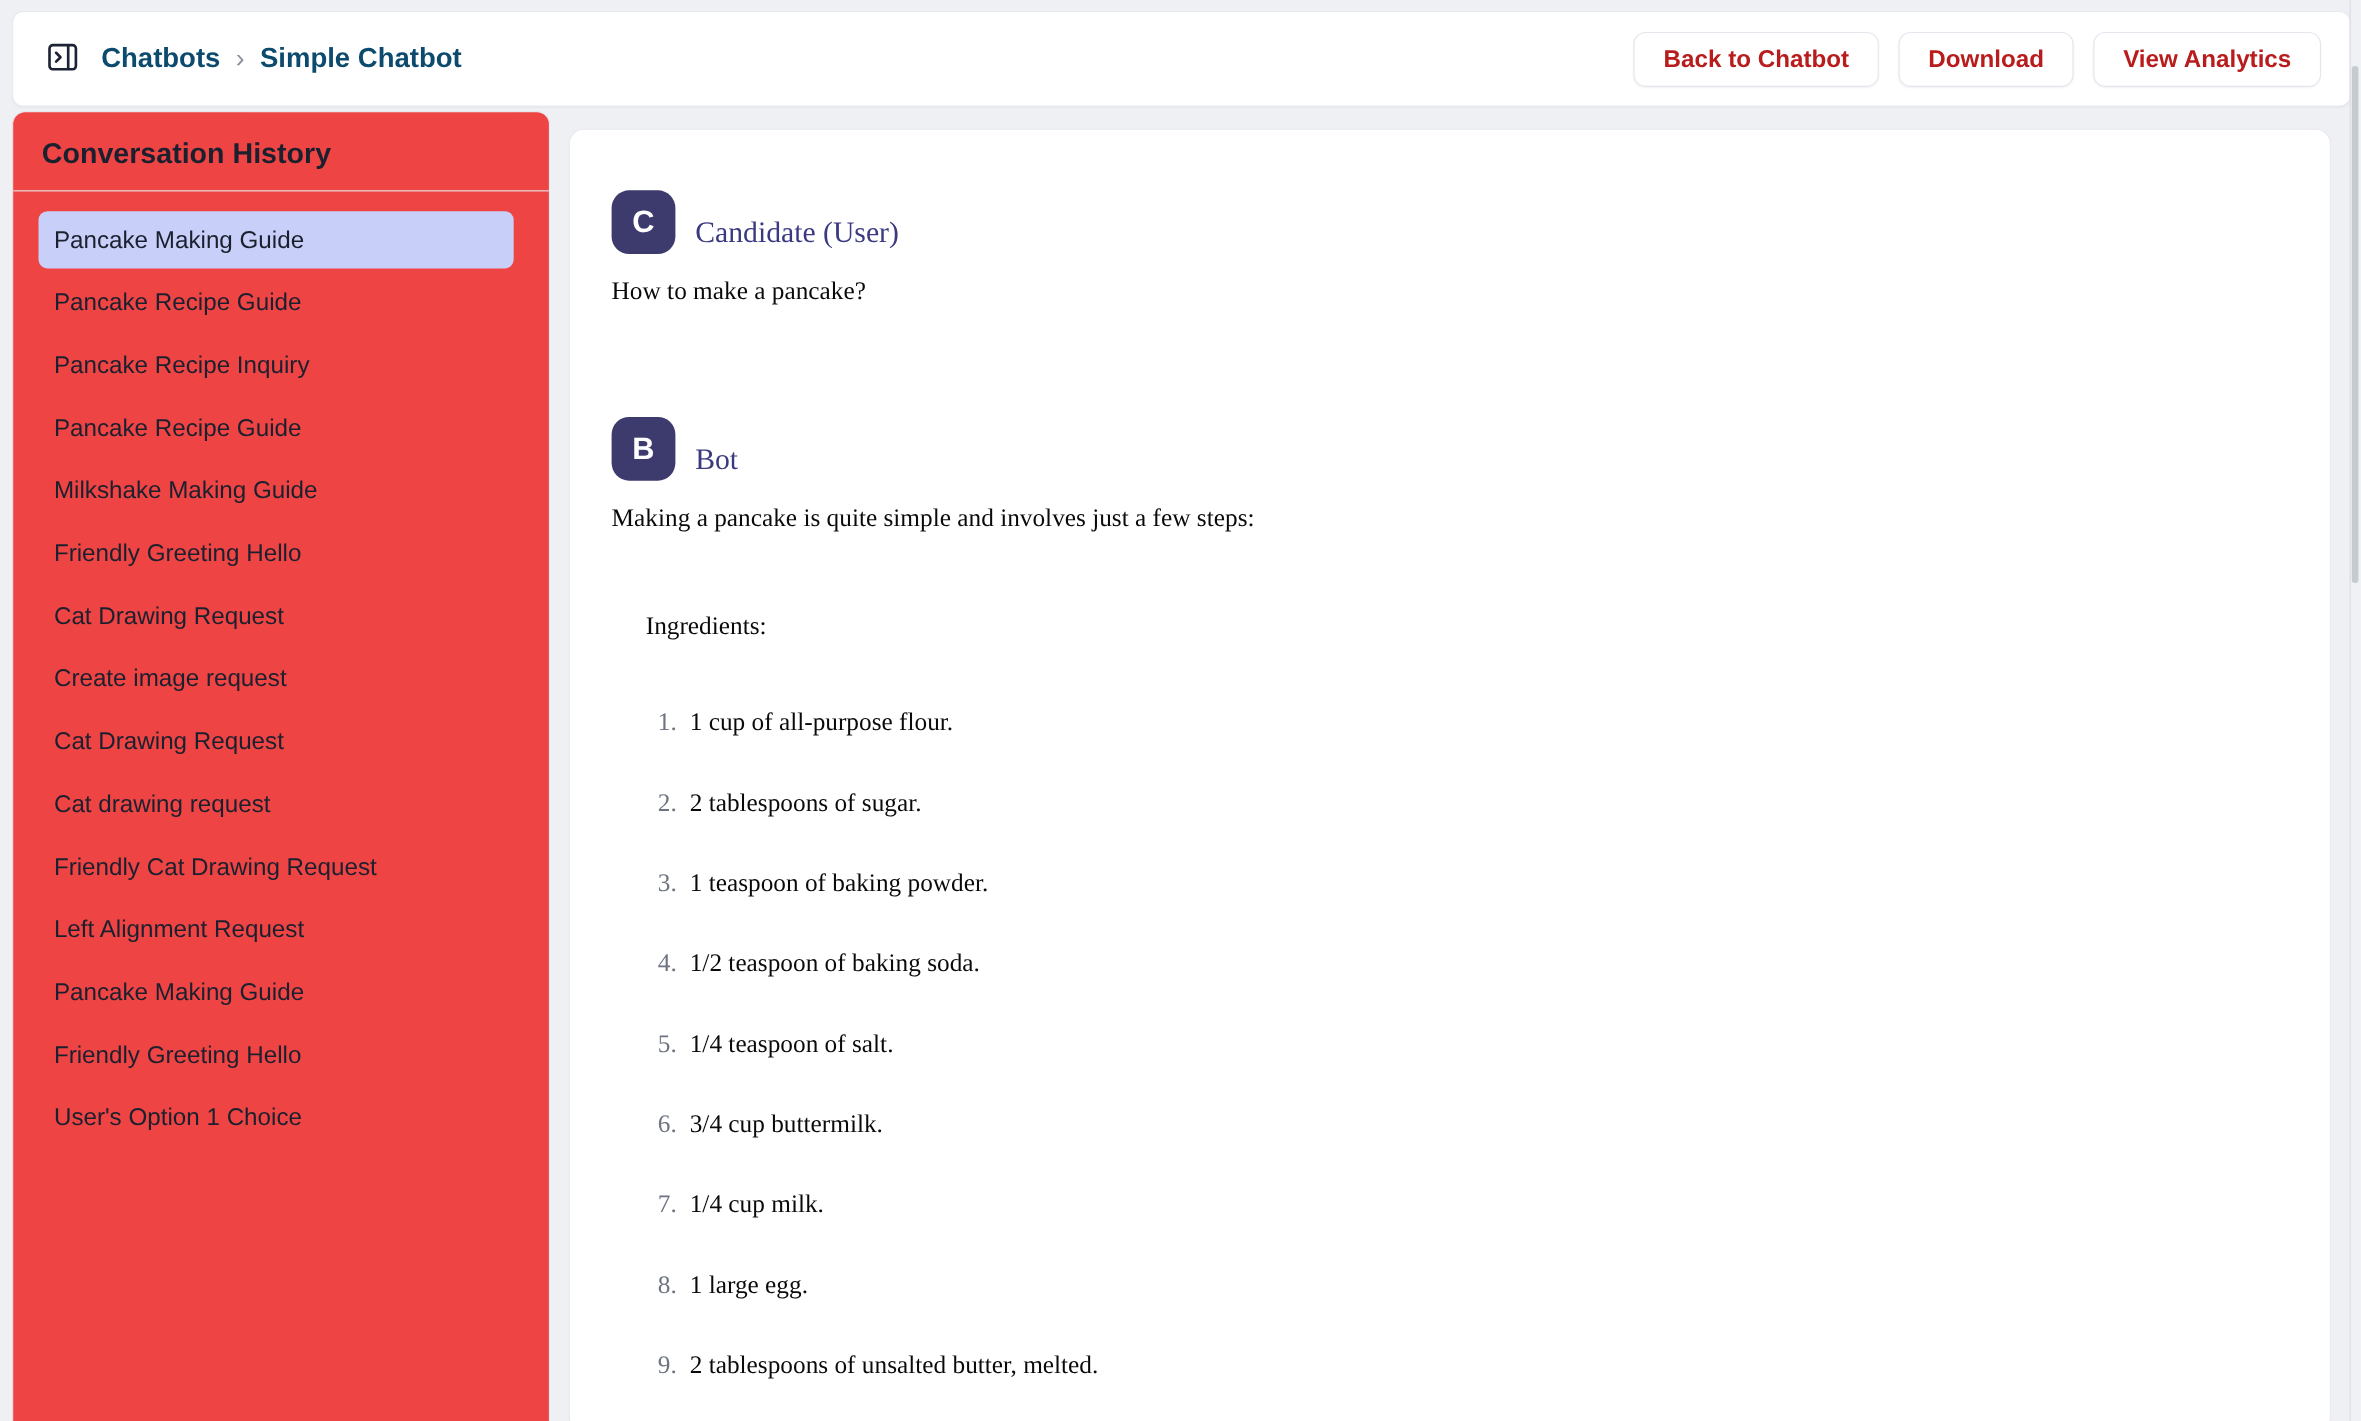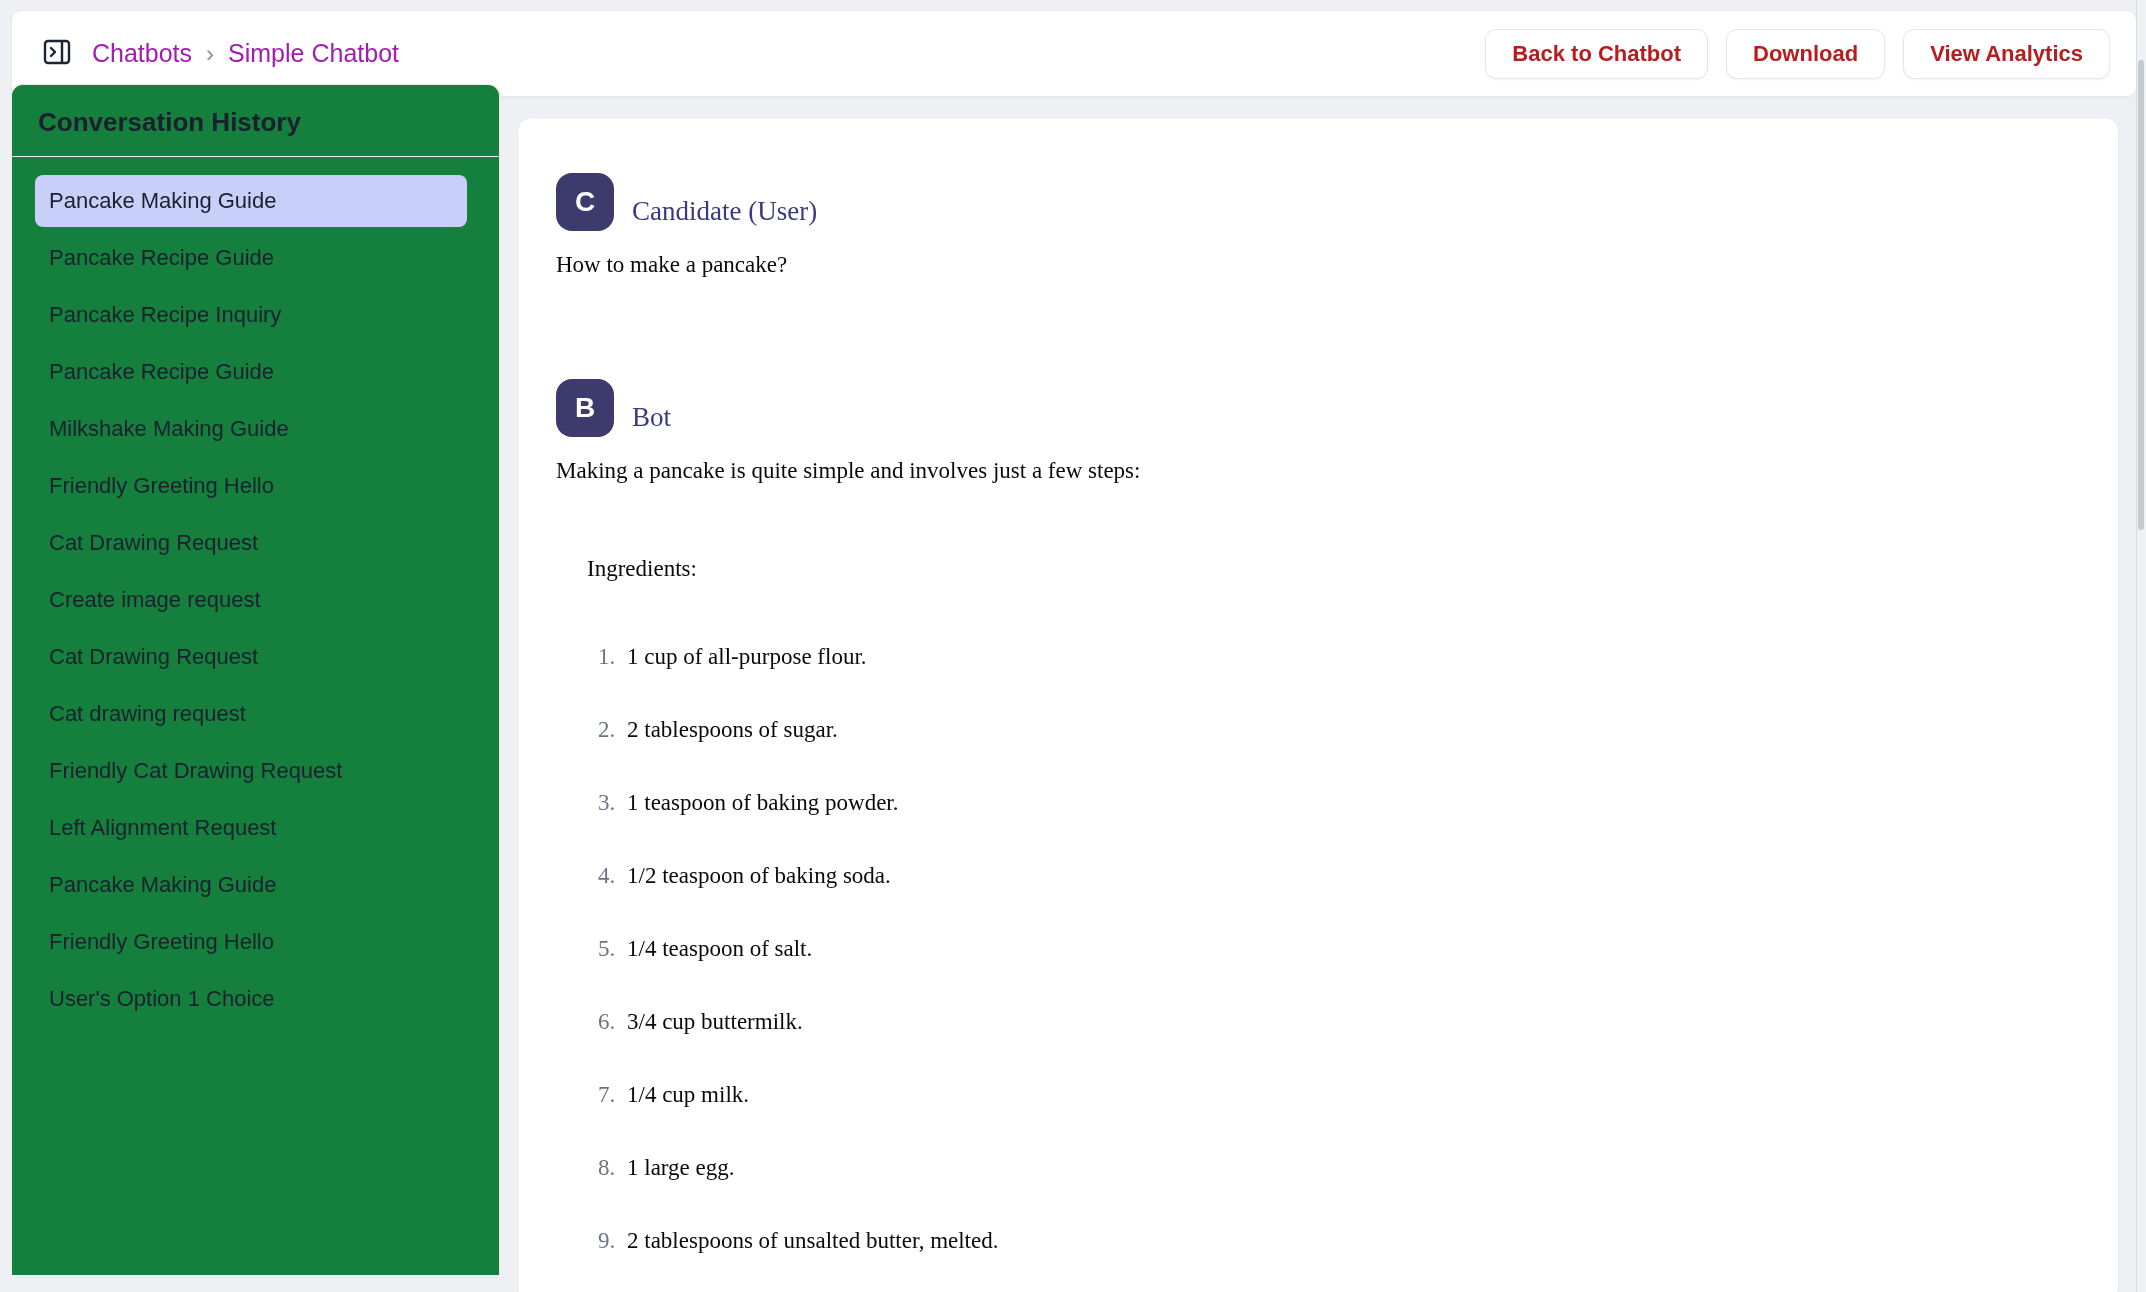--- a/index.html
+++ b/index.html
@@ -29,22 +29,22 @@
   }
   .toggle-btn {
     width: 38px; height: 38px;
     border: none; background: transparent;
     display: flex; align-items: center; justify-content: center;
     cursor: pointer;
     margin-right: 16px;
   }
   .crumb {
     font-size: 25px;
-    font-weight: 400;
-    color: #a21caf;
+    font-weight: 700;
+    color: #0c4a6e;
     text-decoration: none;
     cursor: pointer;
     background: transparent; border: none;
     font-family: "Liberation Sans", sans-serif;
   }
   .crumb-sep {
     font-size: 24px;
     color: #8b919c;
     margin: 0 14px;
   }
@@ -64,23 +64,23 @@
     font-size: 22px;
     font-weight: 600;
     color: #b91c1c;
     box-shadow: 0 1px 2px rgba(16,24,40,.05);
     cursor: pointer;
   }
 
   
   .sidebar-card {
     position: absolute;
-    left: 11px; top: 84px;
+    left: 11px; top: 101px;
     width: 489px; height: 1191px;
-    background: #15803d;
+    background: #ef4444;
     border: 1px solid #e7e9ee;
     border-bottom: none;
     border-radius: 12px 12px 0 0;
     overflow: hidden;
   }
   .sidebar-title {
     font-size: 26px;
     font-weight: 600;
     color: #1a202e;
     padding: 22px 26px 18px 26px;

